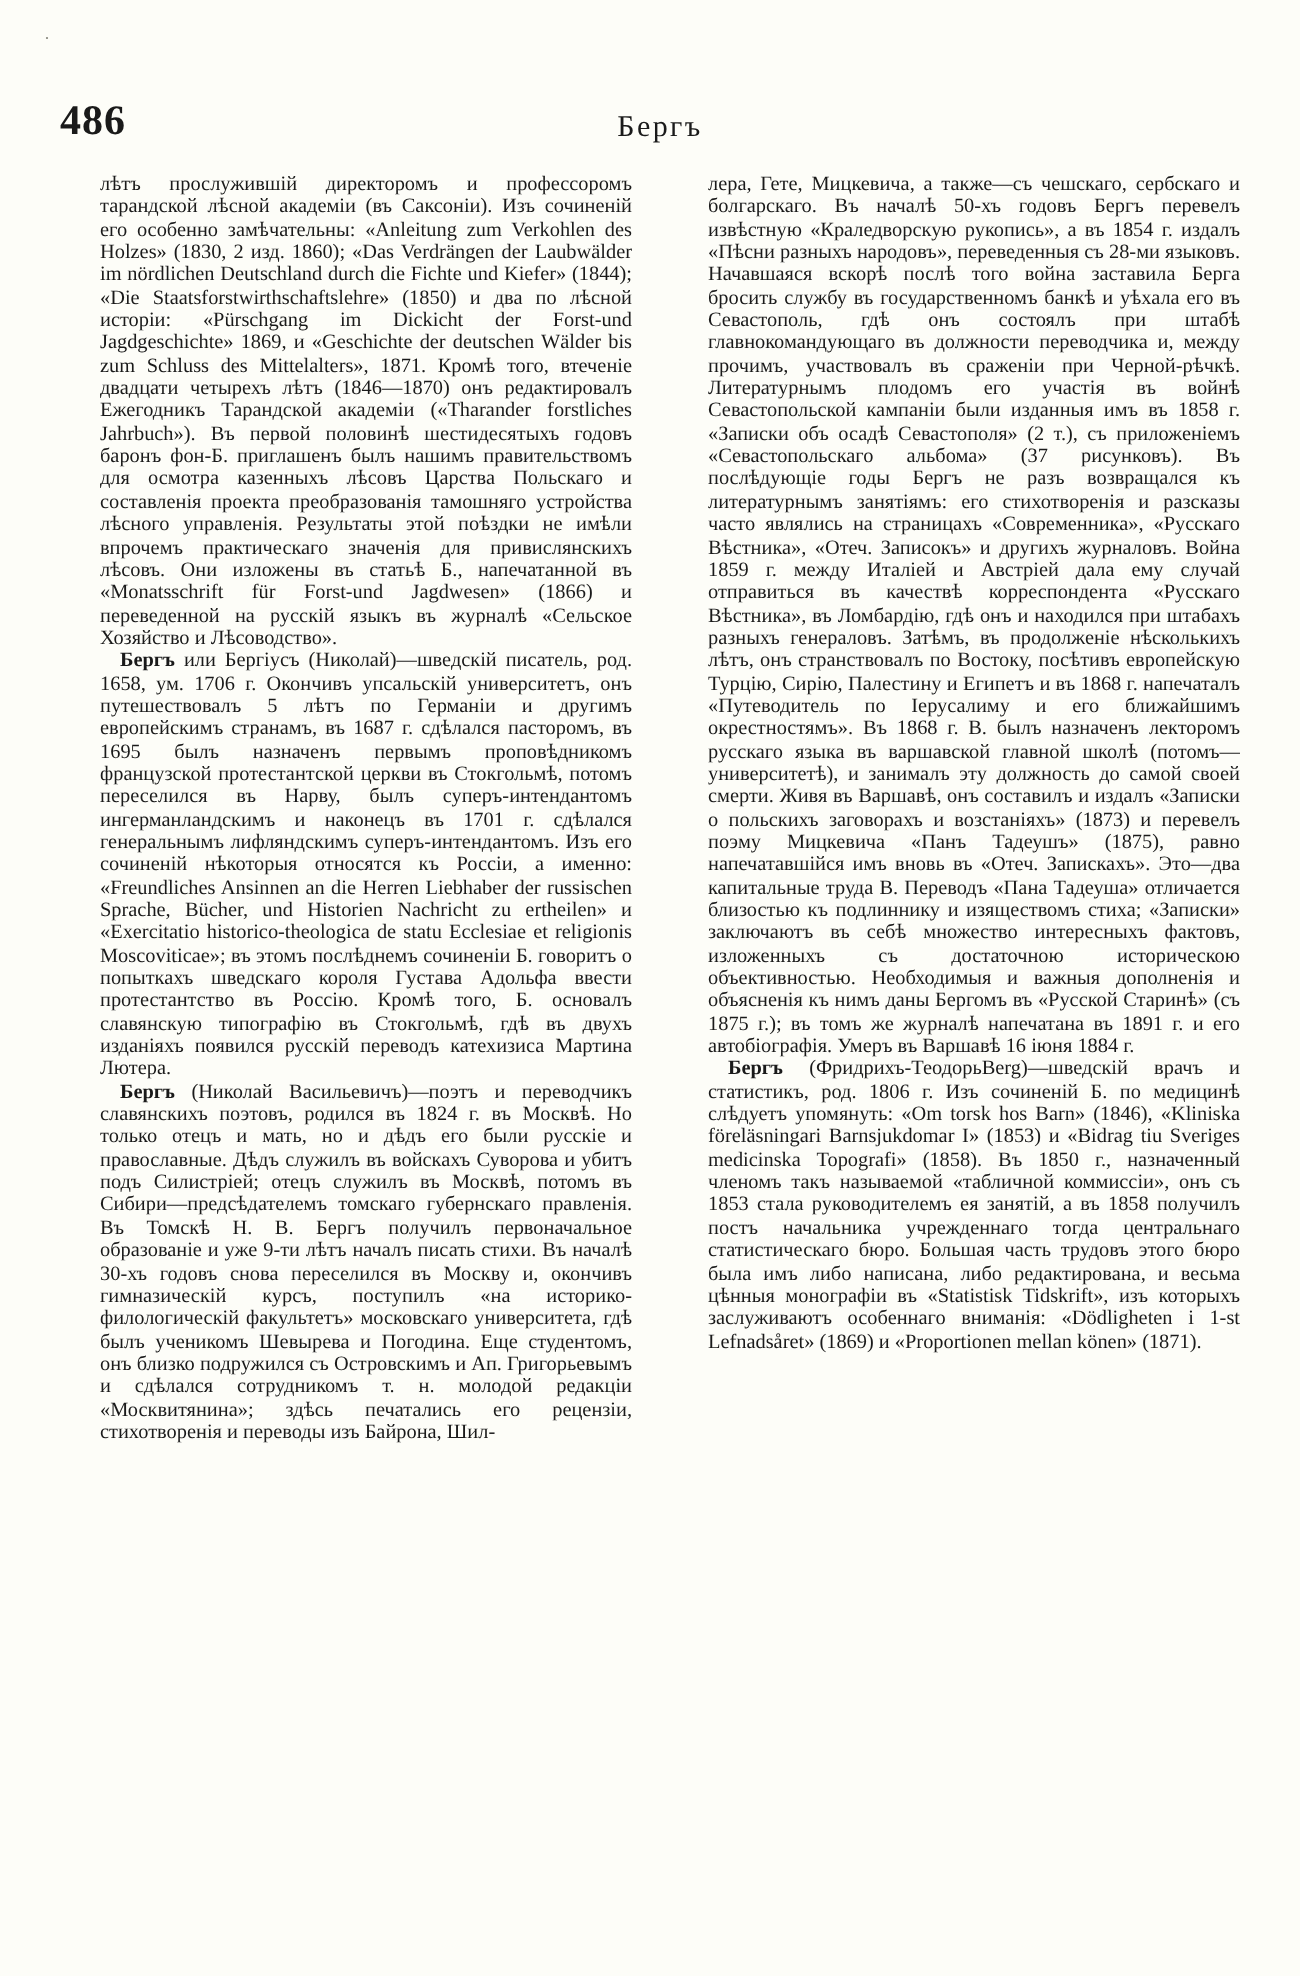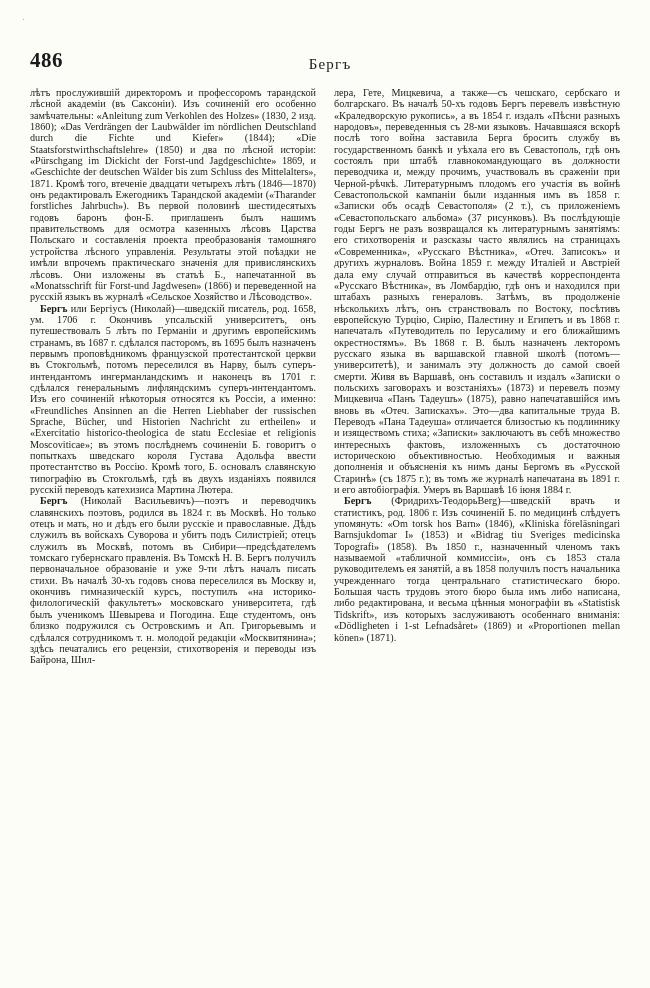--- a/index.html
+++ b/index.html
@@ -53,20 +53,21 @@
     gap: 18px;
     height: 872px;
   }
   .col {
     width: 286px;
     font-size: 10.2px;
     line-height: 11.35px;
     text-align: justify;
     text-justify: inter-word;
     hyphens: manual;
+    margin-left: 20px;
   }
   .col p {
     margin: 0;
     text-indent: 10px;
   }
   .col p.noindent {
     text-indent: 0;
   }
   .entry-head {
     font-weight: bold;

